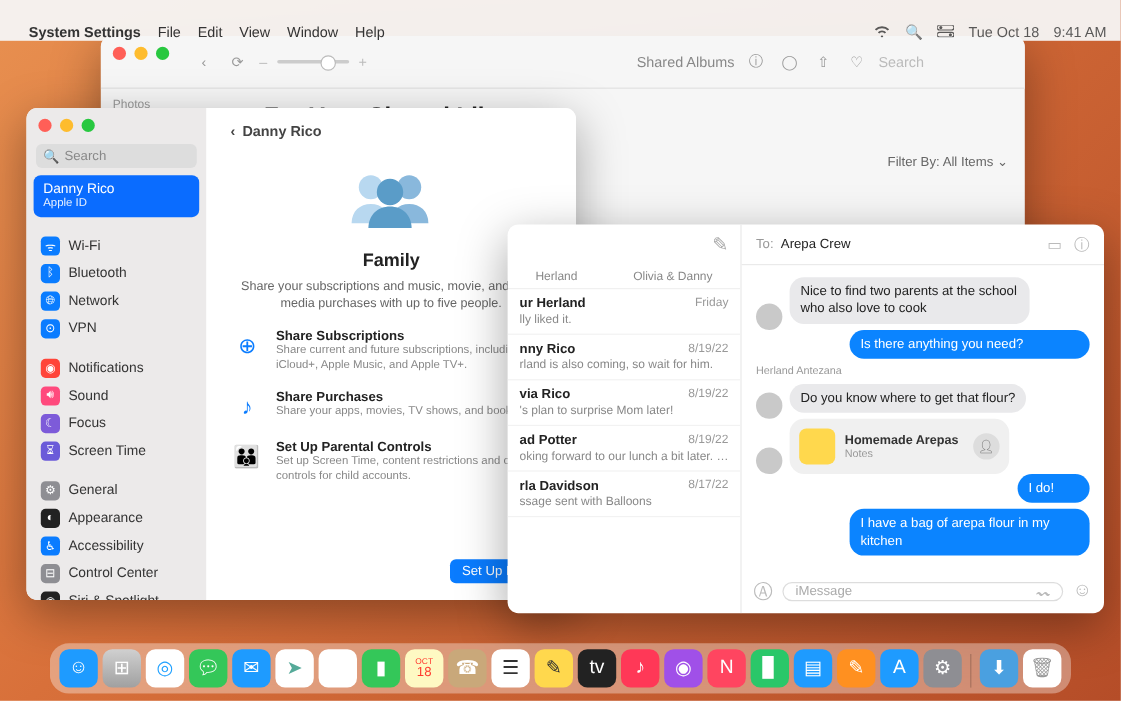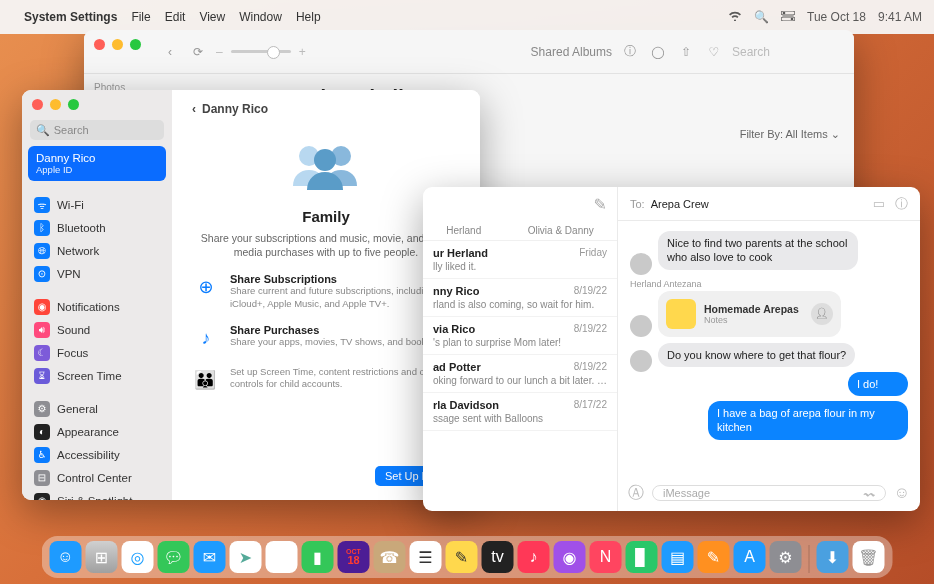--- a/index.html
+++ b/index.html
@@ -1,17 +1,17 @@
 <!DOCTYPE html>
 <html><head>
 <meta charset="utf-8">
 <style>
 *{margin:0;padding:0;box-sizing:border-box;font-family:-apple-system,"Helvetica Neue",sans-serif;-webkit-font-smoothing:antialiased}
 body{width:934px;height:584px;overflow:hidden;position:relative;background:linear-gradient(135deg,#e89050 0%,#d8703a 40%,#b54d28 100%)}
-.menubar{position:absolute;top:0;left:0;right:0;height:34px;background:rgba(245,245,245,.95);display:flex;align-items:center;padding:12px 12px;font-size:12px;color:#333;z-index:100}
+.menubar{position:absolute;top:0;left:0;right:0;height:34px;background:rgba(245,245,245,.95);display:flex;align-items:flex-end;padding:0 12px;font-size:12px;color:#333;z-index:100}
 .menubar .apple{font-size:14px;margin-right:12px}
 .menubar .mitem{margin-right:14px;cursor:default}
 .menubar .mitem.bold{font-weight:600}
 .menubar .spacer{flex:1}
 .menubar .ricon{margin-left:12px;font-size:12px;opacity:.8}
 .window{position:absolute;background:#fff;border-radius:9px;box-shadow:0 12px 40px rgba(0,0,0,.35);overflow:hidden}
 .photos-win{left:84px;top:30px;width:770px;height:360px;background:#f6f6f6}
 .photos-tb{height:44px;display:flex;align-items:center;padding:0 12px;gap:8px;background:#f6f6f6;border-bottom:1px solid #e2e2e2;font-size:12px;color:#888}
 .tlbtn{width:20px;height:20px;display:flex;align-items:center;justify-content:center;color:#999;border-radius:4px}
 .photos-body{display:flex;height:calc(100% - 44px)}
@@ -250,20 +250,21 @@
     <div class="ss-row">
       <div class="ric">♪</div>
       <div>
           <div class="rt">Share Purchases</div>
           <div class="rs">Share your apps, movies, TV shows, and books.</div>
         </div>
     </div>
     <div class="ss-row">
       <div class="ric">👪︎</div>
       <div>
+          <div class="rt">Set Up Parental Controls</div>
           <div class="rs">Set up Screen Time, content restrictions and other controls for child accounts.</div>
         </div>
     </div>
     <button class="ss-btn">Set Up Family</button>
   </div>
 </div>
 
 <div class="window msg-win">
   <div class="msg-side">
     <div class="msg-side-tb">
@@ -315,36 +316,37 @@
       <span class="rcpt">Arepa Crew</span>
       <span class="sp"></span>
       <span class="hic">▭</span>
       <span class="hic">ⓘ</span>
     </div>
     <div class="msg-stream">
       <div class="row">
           <div class="av"></div>
           <div class="bub in">Nice to find two parents at the school who also love to cook</div>
         </div>
+      <div class="bub out">Is there anything you need?</div>
       <div class="sender">Herland Antezana</div>
+      <div class="row" style="margin-top:6px">
+          <div class="av"></div>
+          <div class="bub in">Do you know where to get that flour?</div>
+        </div>
       <div class="row">
           <div class="av"></div>
         <div class="attach">
           <div class="aic"></div>
           <div>
               <div class="at">Homemade Arepas</div>
               <div class="as">Notes</div>
             </div>
           <div class="ax">👤︎</div>
         </div>
       </div>
-      <div class="row" style="margin-top:6px">
-          <div class="av"></div>
-          <div class="bub in">Do you know where to get that flour?</div>
-        </div>
       <div class="bub out" style="max-width:60px">I do!</div>
       <div class="bub out">I have a bag of arepa flour in my kitchen</div>
 
     </div>
     <div class="msg-input">
       <span style="color:#bbb">Ⓐ</span>
       <div class="fld">
         <span>iMessage</span>
         <span style="color:#bbb">〰</span>
       </div>
@@ -355,21 +357,21 @@
 
 <div class="dock">
   <div class="dicon" style="background:#1e9bff">☺</div>
   <div class="dicon" style="background:linear-gradient(#d0d0d0,#a0a0a0)">⊞</div>
   <div class="dicon" style="background:#fff;color:#1ea0ff">◎</div>
   <div class="dicon" style="background:#34c759">💬︎</div>
   <div class="dicon" style="background:#1e9bff">✉︎</div>
   <div class="dicon" style="background:#fff;color:#5a9">➤</div>
   <div class="dicon" style="background:#fff">🌸︎</div>
   <div class="dicon" style="background:#34c759">▮</div>
-  <div class="dicon" style="background:#4c1d95;color:#ff3b30;font-size:11px;font-weight:700;flex-direction:column;line-height:1"><span style="font-size:7px">OCT</span>18</div>
+  <div class="dicon" style="background:#fef9c3;color:#ff3b30;font-size:11px;font-weight:400;flex-direction:column;line-height:1"><span style="font-size:7px">OCT</span>18</div>
   <div class="dicon" style="background:#c9a87a">☎︎</div>
   <div class="dicon" style="background:#fff;color:#333">☰</div>
   <div class="dicon" style="background:#ffd84d;color:#333">✎</div>
   <div class="dicon" style="background:#222">tv</div>
   <div class="dicon" style="background:#ff3857">♪</div>
   <div class="dicon" style="background:#a050e8">◉</div>
   <div class="dicon" style="background:#ff4560">N</div>
   <div class="dicon" style="background:#2ac769">▊</div>
   <div class="dicon" style="background:#1e9bff">▤</div>
   <div class="dicon" style="background:#ff9020">✎</div>

